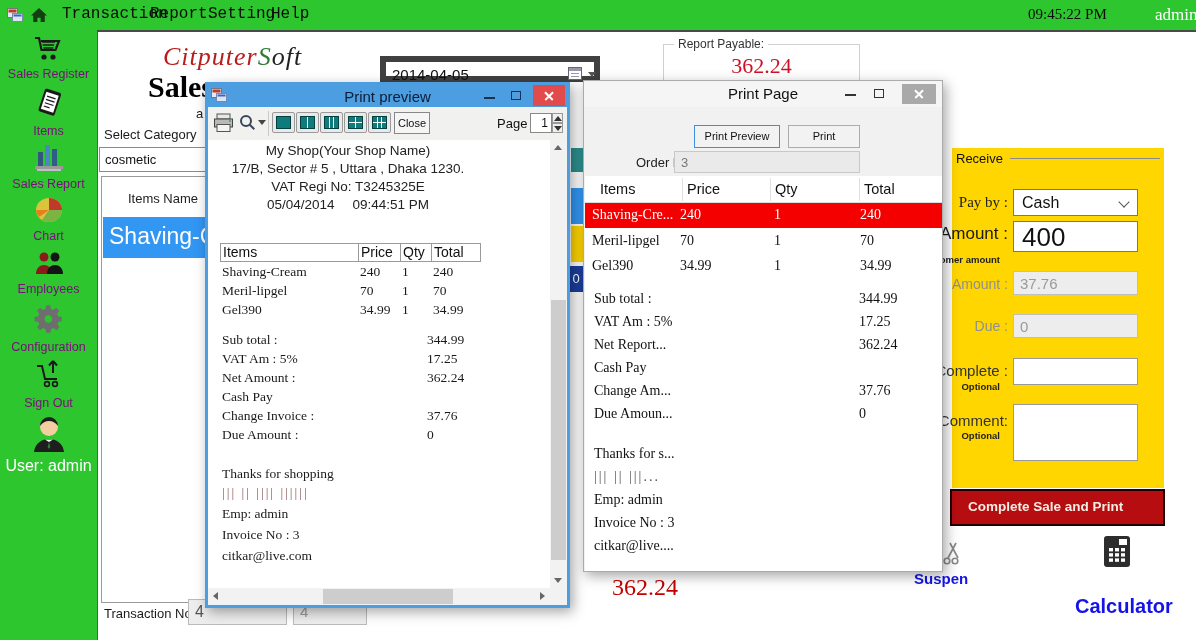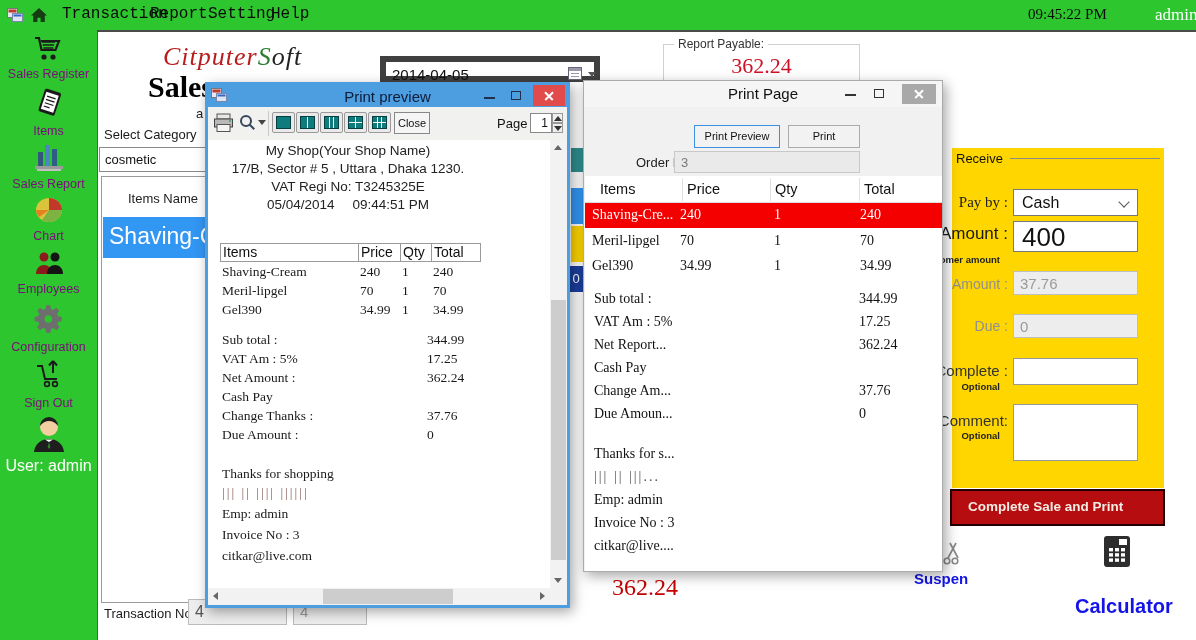--- a/index.html
+++ b/index.html
@@ -375,21 +375,21 @@
         <div class="rc-row" style="left:194px;top:162px">1</div>
         <div class="rc-row" style="left:225px;top:162px">34.99</div>
 
         <div class="rc-row" style="left:14px;top:192px">Sub total :</div>
         <div class="rc-row" style="left:219px;top:192px">344.99</div>
         <div class="rc-row" style="left:14px;top:211px">VAT Am : 5%</div>
         <div class="rc-row" style="left:219px;top:211px">17.25</div>
         <div class="rc-row" style="left:14px;top:230px">Net Amount :</div>
         <div class="rc-row" style="left:219px;top:230px">362.24</div>
         <div class="rc-row" style="left:14px;top:249px">Cash Pay</div>
-        <div class="rc-row" style="left:14px;top:268px">Change Thanks :</div>
+        <div class="rc-row" style="left:14px;top:268px">Change Invoice :</div>
         <div class="rc-row" style="left:219px;top:268px">37.76</div>
         <div class="rc-row" style="left:14px;top:287px">Due Amount :</div>
         <div class="rc-row" style="left:219px;top:287px">0</div>
 
         <div class="rc-row" style="left:14px;top:326px">Thanks for shopping</div>
         <div class="rc-row" style="left:14px;top:345px;letter-spacing:2px;color:#8a5f5f">||| || |||| ||||||</div>
         <div class="rc-row" style="left:14px;top:366px">Emp: admin</div>
         <div class="rc-row" style="left:14px;top:387px">Invoice No : 3</div>
         <div class="rc-row" style="left:14px;top:408px">citkar@live.com</div>
 

